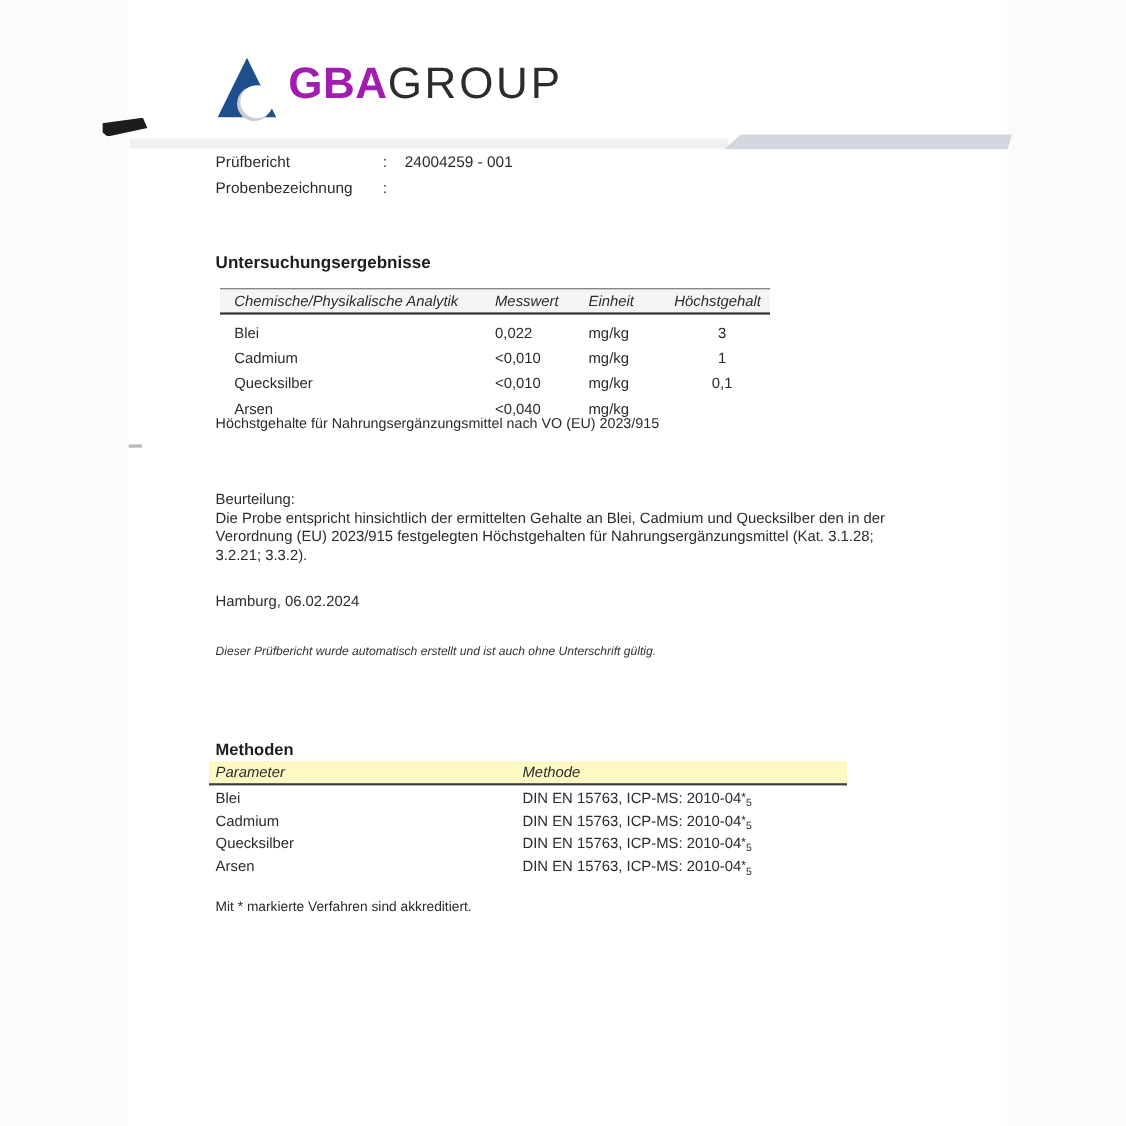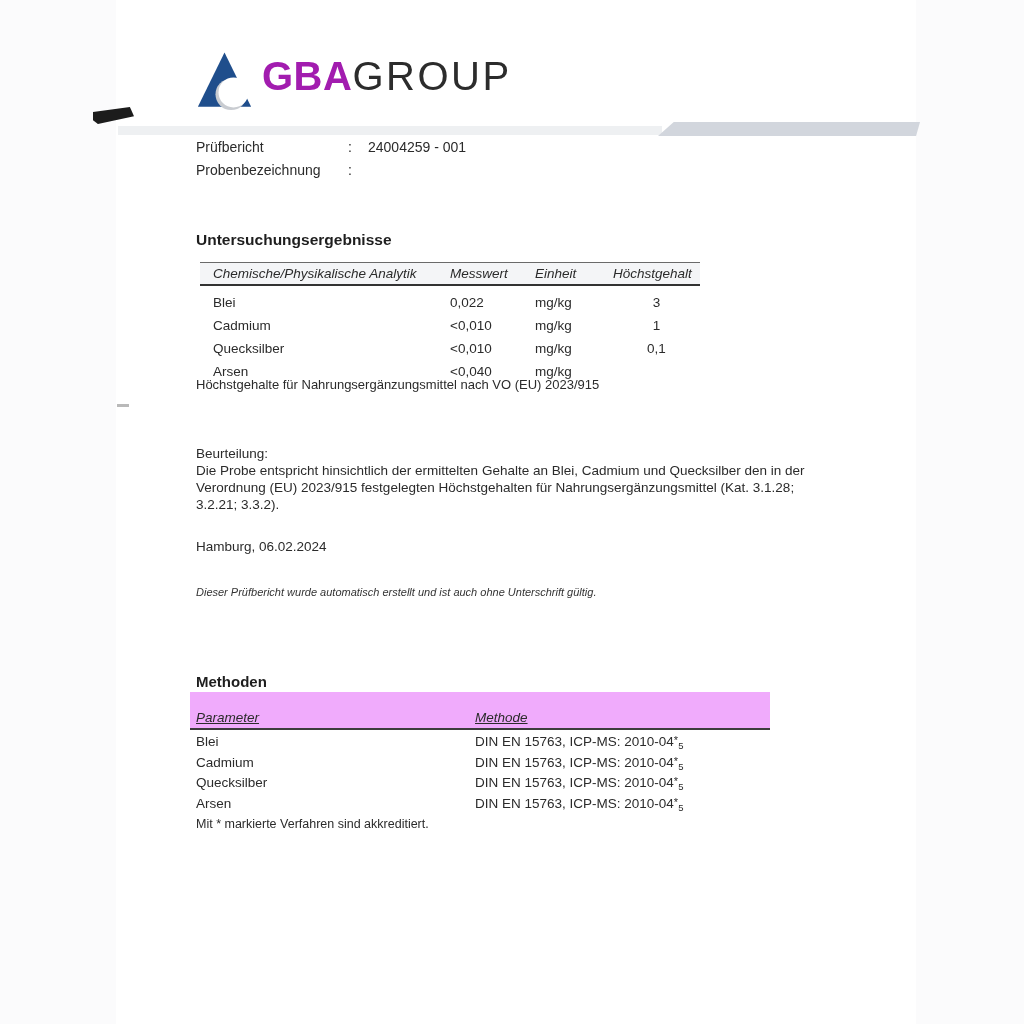--- a/index.html
+++ b/index.html
@@ -54,22 +54,22 @@
 
   
   .assessment{position:absolute;left:196px;top:445px;width:632px;font-size:13.5px;line-height:17px;}
 
   .place-date{position:absolute;left:196px;top:539px;font-size:13.5px;}
   .auto-note{position:absolute;left:196px;top:586px;font-size:11px;font-style:italic;color:#333;}
 
   
   .methods-title{position:absolute;left:196px;top:673px;font-size:15px;font-weight:bold;color:#1e1e1e;}
   .t2{position:absolute;left:190px;top:692px;width:580px;font-size:13.5px;}
-  .t2-head{display:grid;grid-template-columns:285px 295px;background:#f0abfc;height:18px;
-    font-style:italic;padding-top:18px;box-sizing:content-box;text-decoration:underline;}
+  .t2-head{display:grid;grid-template-columns:285px 295px;background:#fef9c3;height:18px;
+    font-style:italic;padding-top:2px;box-sizing:content-box;}
   .t2-head .mc1{padding-left:6px;}
   .t2-rule{width:580px;height:2px;background:#3c3c3c;margin-top:0px;}
   .t2-row{display:grid;grid-template-columns:285px 295px;height:20.5px;padding-top:4px;box-sizing:border-box;}
   .t2-row .mc1{padding-left:6px;}
   .flag{font-size:11px;vertical-align:2px;}
   .sub5{font-size:9.5px;vertical-align:-3px;}
 
   
   .footer{position:absolute;left:196px;top:816px;font-size:12.5px;line-height:16.5px;}
 </style>

